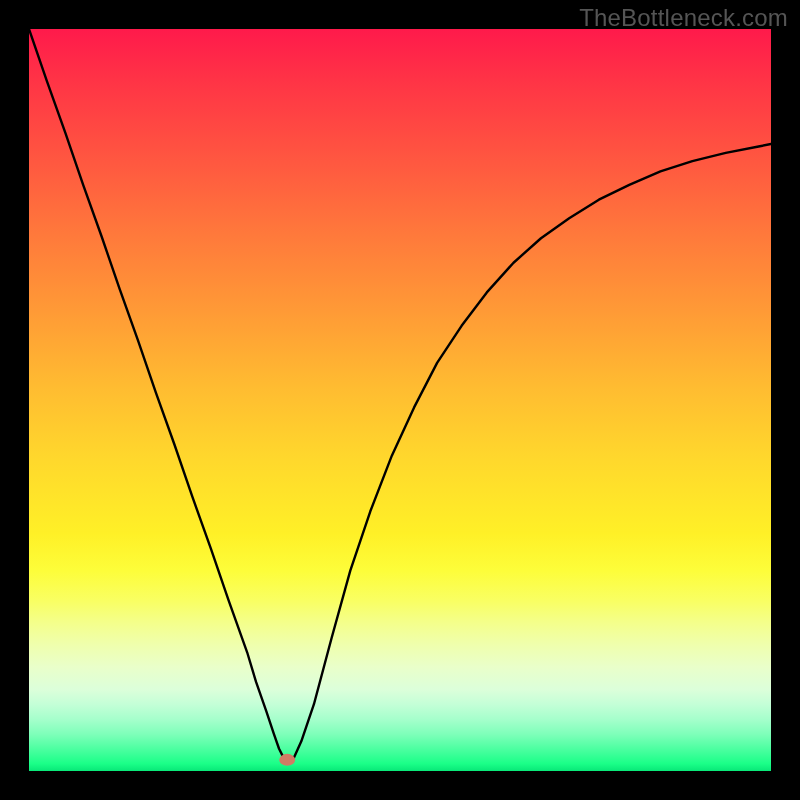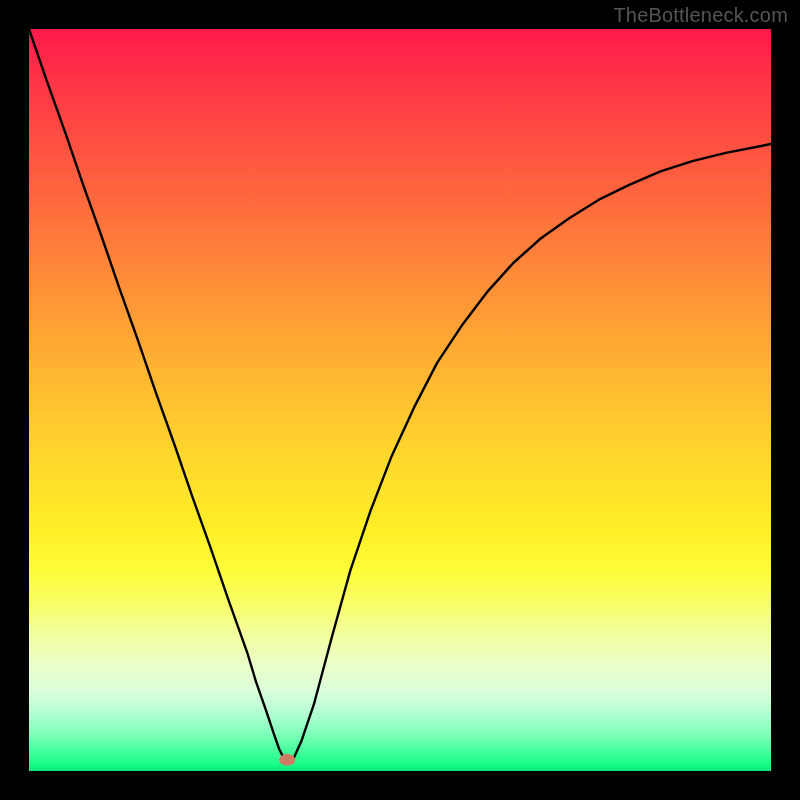--- a/index.html
+++ b/index.html
@@ -52,21 +52,21 @@
       #4dffa1 97%,
       #1bff88 99%,
       #08e878 100%
     );
   }
   .watermark {
     position: absolute;
     top: 4px;
     right: 12px;
     color: #555555;
-    font-size: 20px;
+    font-size: 24px;
     letter-spacing: 0.2px;
     font-weight: 500;
     user-select: none;
   }
   svg.curve {
     position: absolute;
     left: 29px;
     top: 29px;
     width: 742px;
     height: 742px;

